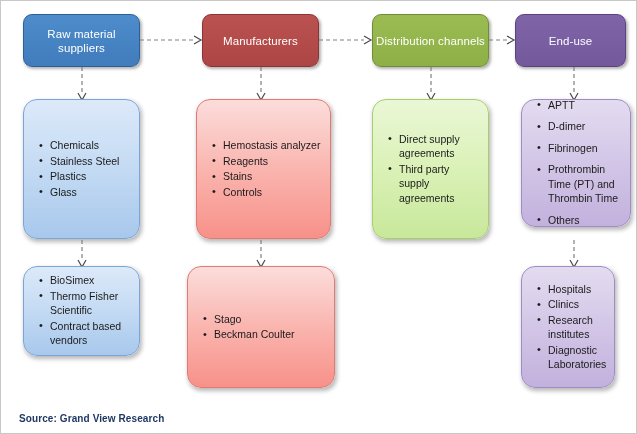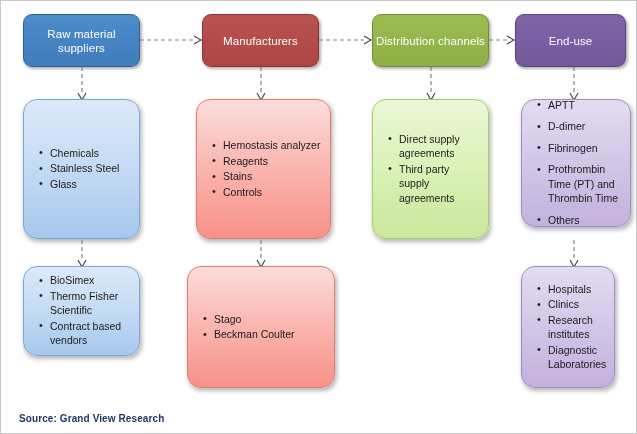--- a/index.html
+++ b/index.html
@@ -161,20 +161,21 @@
     <svg width="14" height="34" viewBox="0 0 14 34">
       <line x1="7" y1="0" x2="7" y2="26" stroke="#808080" stroke-width="1.2" stroke-dasharray="4,3"></line>
       <path d="M3 26 L7 33 L11 26" fill="none" stroke="#4a4a4a" stroke-width="1.2"></path>
     </svg>
   </div>
 
   <div class="bx bx-blue" style="left:22px; top:98px; width:117px; height:140px;">
     <ul>
       <li>Chemicals</li>
       <li>Stainless Steel</li>
+      <li>Plastics</li>
       <li>Glass</li>
     </ul>
   </div>
 
   <div class="bx bx-red" style="left:195px; top:98px; width:135px; height:140px;">
     <ul>
       <li>Hemostasis analyzer</li>
       <li>Reagents</li>
       <li>Stains</li>
       <li>Controls</li>

